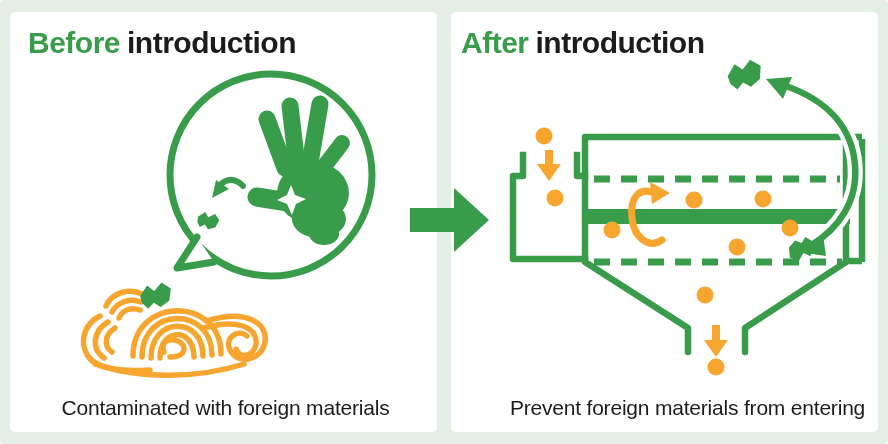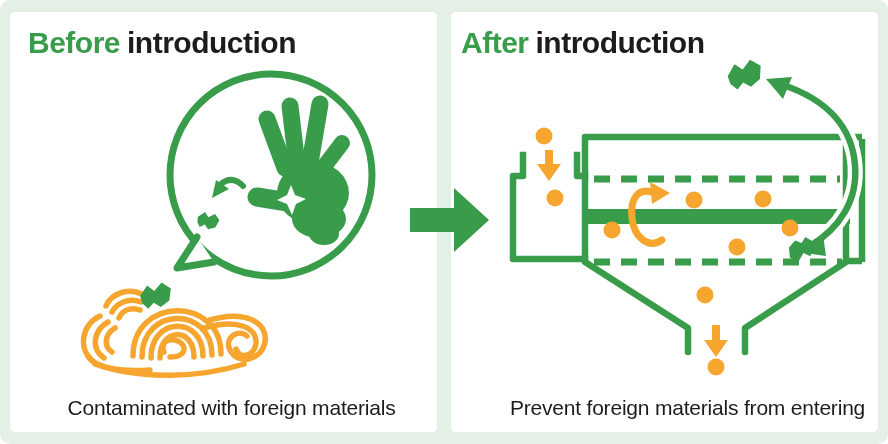--- a/index.html
+++ b/index.html
@@ -2,41 +2,41 @@
 <html style="--c-green: #389c4a; --c-orange: #f6a62e; --c-background: #e4efe5; --c-panel: #ffffff; --c-text: #1c1c1c;"><head>
 <meta charset="utf-8">
 <style>
   :root{
     --c-green:#389c4a; --c-orange:#f6a62e; --c-background:#e4efe5;
     --c-panel:#ffffff; --c-text:#1c1c1c;
   }
   html,body{margin:0;padding:0;background:#fff;}
   .canvas{
     position:relative; width:888px; height:444px; overflow:hidden;
-    background:var(--c-background); border-radius:10px;
+    background:var(--c-background); border-radius:4px;
     font-family:"Liberation Sans", sans-serif;
   }
   .panel{
     position:absolute; top:12px; width:427px; height:420px;
     background:var(--c-panel); border-radius:5px;
   }
   .panel.left{left:10px;}
   .panel.right{left:451px;}
   .title{
     position:absolute; top:26px; font-size:30px; font-weight:bold;
     letter-spacing:-0.5px; white-space:nowrap; color:var(--c-text);
   }
   .title .hl{color:var(--c-green); margin-right:7px;}
   .title.t-left{left:28px;}
   .title.t-right{left:461px;}
   .caption{
     position:absolute; top:396px; width:427px; text-align:center;
     font-size:21px; color:var(--c-text); letter-spacing:-0.2px;
   }
-  .caption.c-left{left:18px;}
+  .caption.c-left{left:12px;}
   .caption.c-right{left:451px;margin-left:23px;}
   svg.overlay{position:absolute; left:0; top:0;}
   
   .gs{stroke:var(--c-green); fill:none;}
   .gf{fill:var(--c-green); stroke:none;}
   .os{stroke:var(--c-orange); fill:none;}
   .of{fill:var(--c-orange); stroke:none;}
   .wf{fill:#fff;}
 </style>
 </head>

